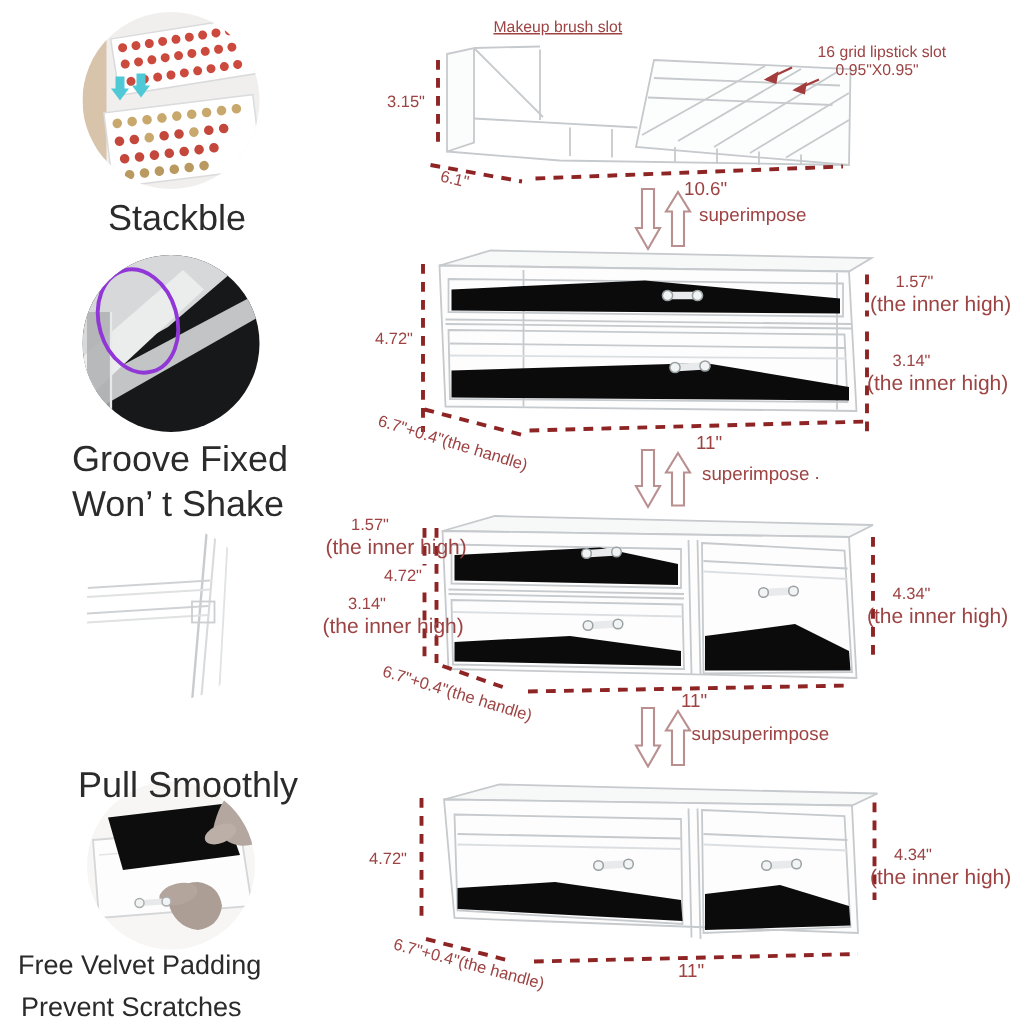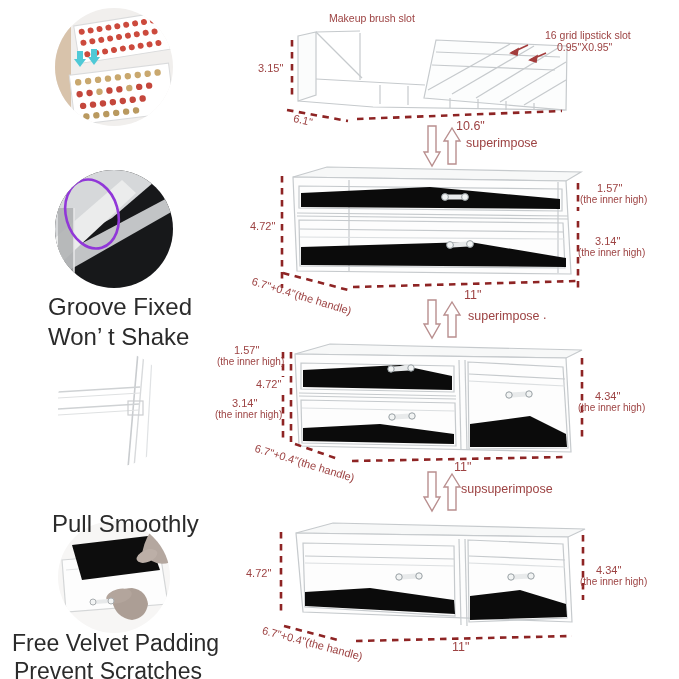--- a/index.html
+++ b/index.html
@@ -1,23 +1,23 @@
 <!DOCTYPE html>
 <html><head>
 <meta charset="utf-8">
 <style>
   html,body{margin:0;padding:0;background:#ffffff;}
   #stage{position:relative;width:679px;height:679px;background:#ffffff;overflow:hidden;
          font-family:"Liberation Sans",sans-serif;}
   #gfx{position:absolute;left:0;top:0;}
   .caption{position:absolute;color:#2b2b2b;font-size:24px;line-height:30px;white-space:pre;font-weight:400;}
-  .cap-sm{font-size:23px;line-height:29px;}
+  .cap-sm{font-size:18px;line-height:29px;}
   .red{position:absolute;color:#9d4343;white-space:nowrap;}
   .dim{font-size:11px;}
-  .note{font-size:10px;}
+  .note{font-size:14px;}
   .callout{font-size:10.5px;}
   .conn{font-size:12.5px;}
   .rot{transform-origin:left top;}
 </style>
 </head>
 <body>
 
 <div id="stage">
 
   <svg id="gfx" width="679" height="679" viewBox="0 0 679 679">
@@ -287,27 +287,28 @@
     <g stroke="#b98f8f" stroke-width="1.4" fill="#ffffff">
       <polygon points="428,300 436,300 436,324 440,324 432,338 424,324 428,324"></polygon>
       <polygon points="452,302 460,315 456,315 456,337 448,337 448,315 444,315"></polygon>
     </g>
     <g stroke="#b98f8f" stroke-width="1.4" fill="#ffffff">
       <polygon points="428,472 436,472 436,497 440,497 432,511 424,497 428,497"></polygon>
       <polygon points="452,474 460,487 456,487 456,510 448,510 448,487 444,487"></polygon>
     </g>
   </svg>
 
+  <div class="caption" style="left:72px;top:131px;">Stackble</div>
   <div class="caption" style="left:48px;top:292px;">Groove Fixed</div>
   <div class="caption" style="left:48px;top:322px;text-align:right;">Won’ t Shake</div>
   <div class="caption" style="left:52px;top:509px;">Pull Smoothly</div>
   <div class="caption cap-sm" style="left:12px;top:629px;">Free Velvet Padding</div>
   <div class="caption cap-sm" style="left:14px;top:657px;">Prevent Scratches</div>
 
-  <div class="red callout" style="left:329px;top:12px;">Makeup brush slot</div>
+  <div class="red callout" style="left:329px;top:12px;text-decoration:underline;">Makeup brush slot</div>
   <div class="red callout" style="left:545px;top:29px;">16 grid lipstick slot</div>
   <div class="red callout" style="left:557px;top:41px;">0.95"X0.95"</div>
   <div class="red dim" style="left:258px;top:62px;">3.15"</div>
   <div class="red dim rot" style="left:295px;top:112px;transform:rotate(13deg);">6.1"</div>
   <div class="red conn" style="left:456px;top:119px;">10.6"</div>
   <div class="red conn" style="left:466px;top:136px;">superimpose</div>
 
   <div class="red dim" style="left:597px;top:182px;">1.57"</div>
   <div class="red note" style="left:580px;top:194px;">(the inner high)</div>
   <div class="red dim" style="left:250px;top:220px;">4.72"</div>

